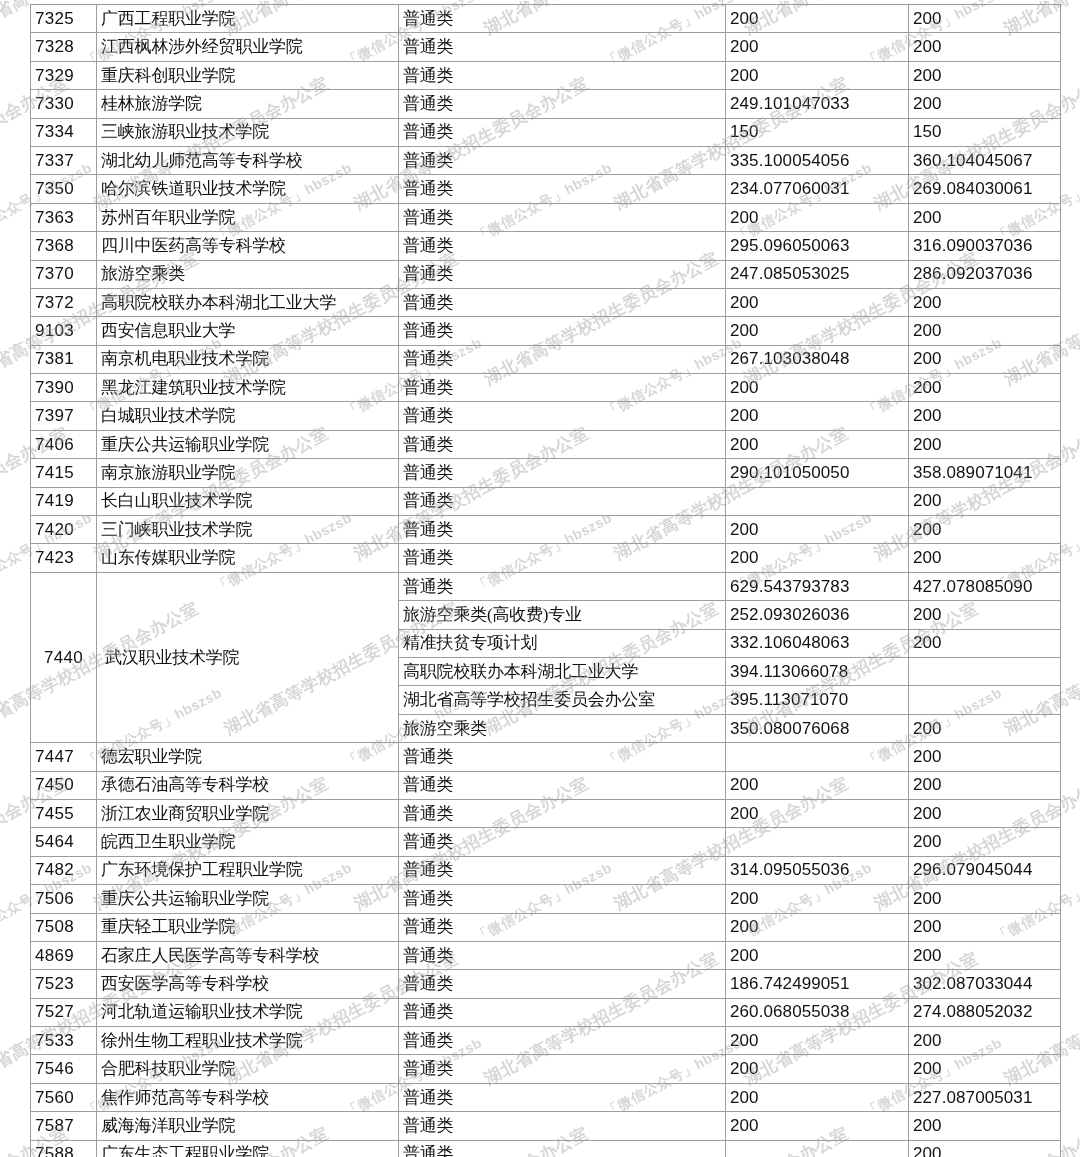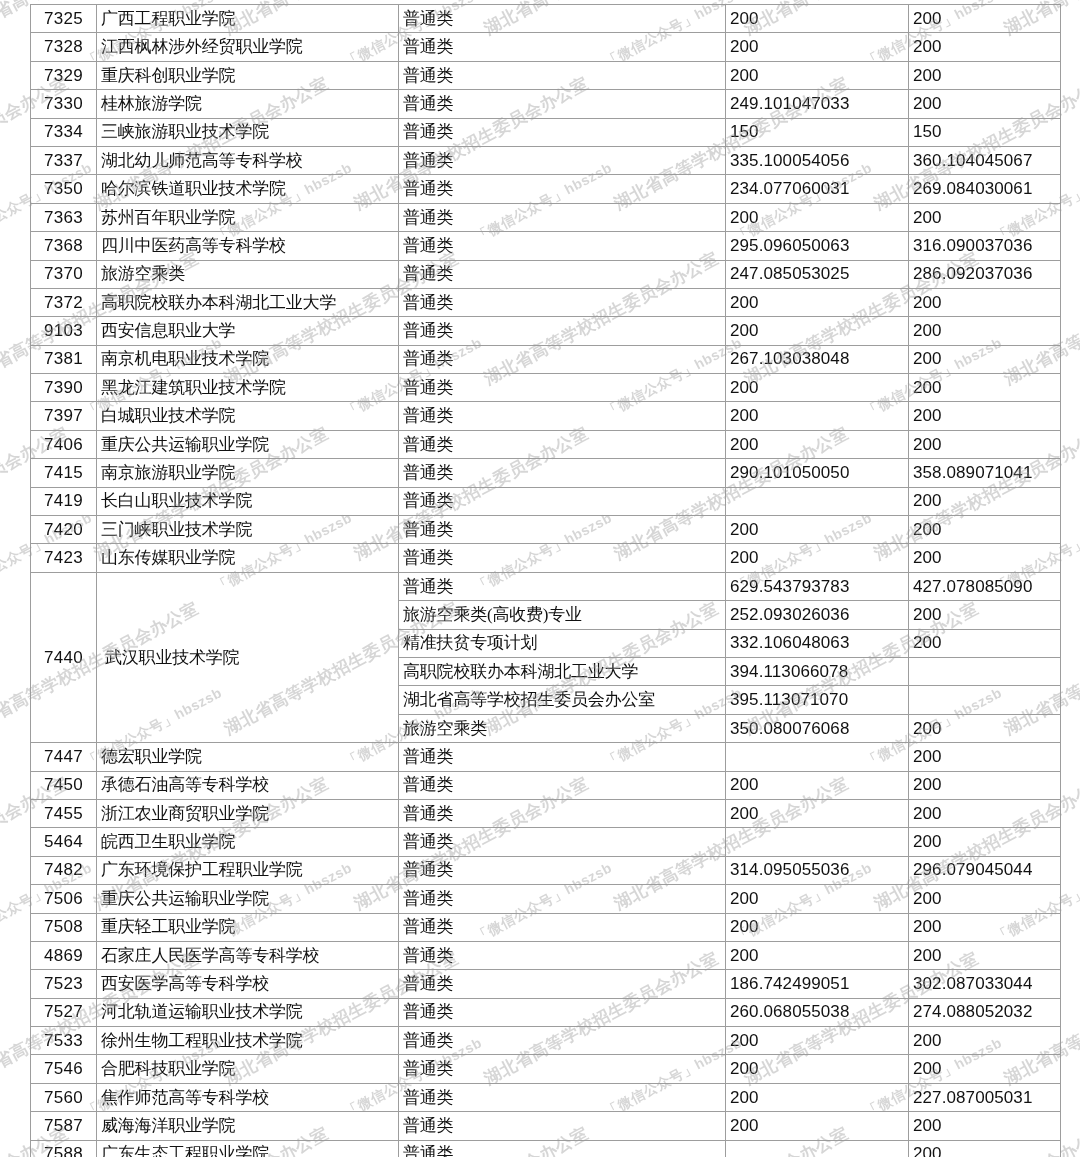--- a/index.html
+++ b/index.html
@@ -72,21 +72,21 @@
     padding: 0 4px;
     font-size: 17px;
     color: #111;
     vertical-align: middle;
     background: transparent;
     line-height: 1.05;
     overflow: hidden;
     white-space: nowrap;
   }
   td.code {
-    text-align: center;
+    text-align: left;
     font-family: "Liberation Sans", sans-serif;
     font-size: 17px;
     letter-spacing: 0.3px;
   }
   td.name {
     text-align: left;
     padding-left: 7px;
     font-family: "Liberation Serif", "DejaVu Serif", serif;
     font-size: 17.5px;
     letter-spacing: -0.2px;

